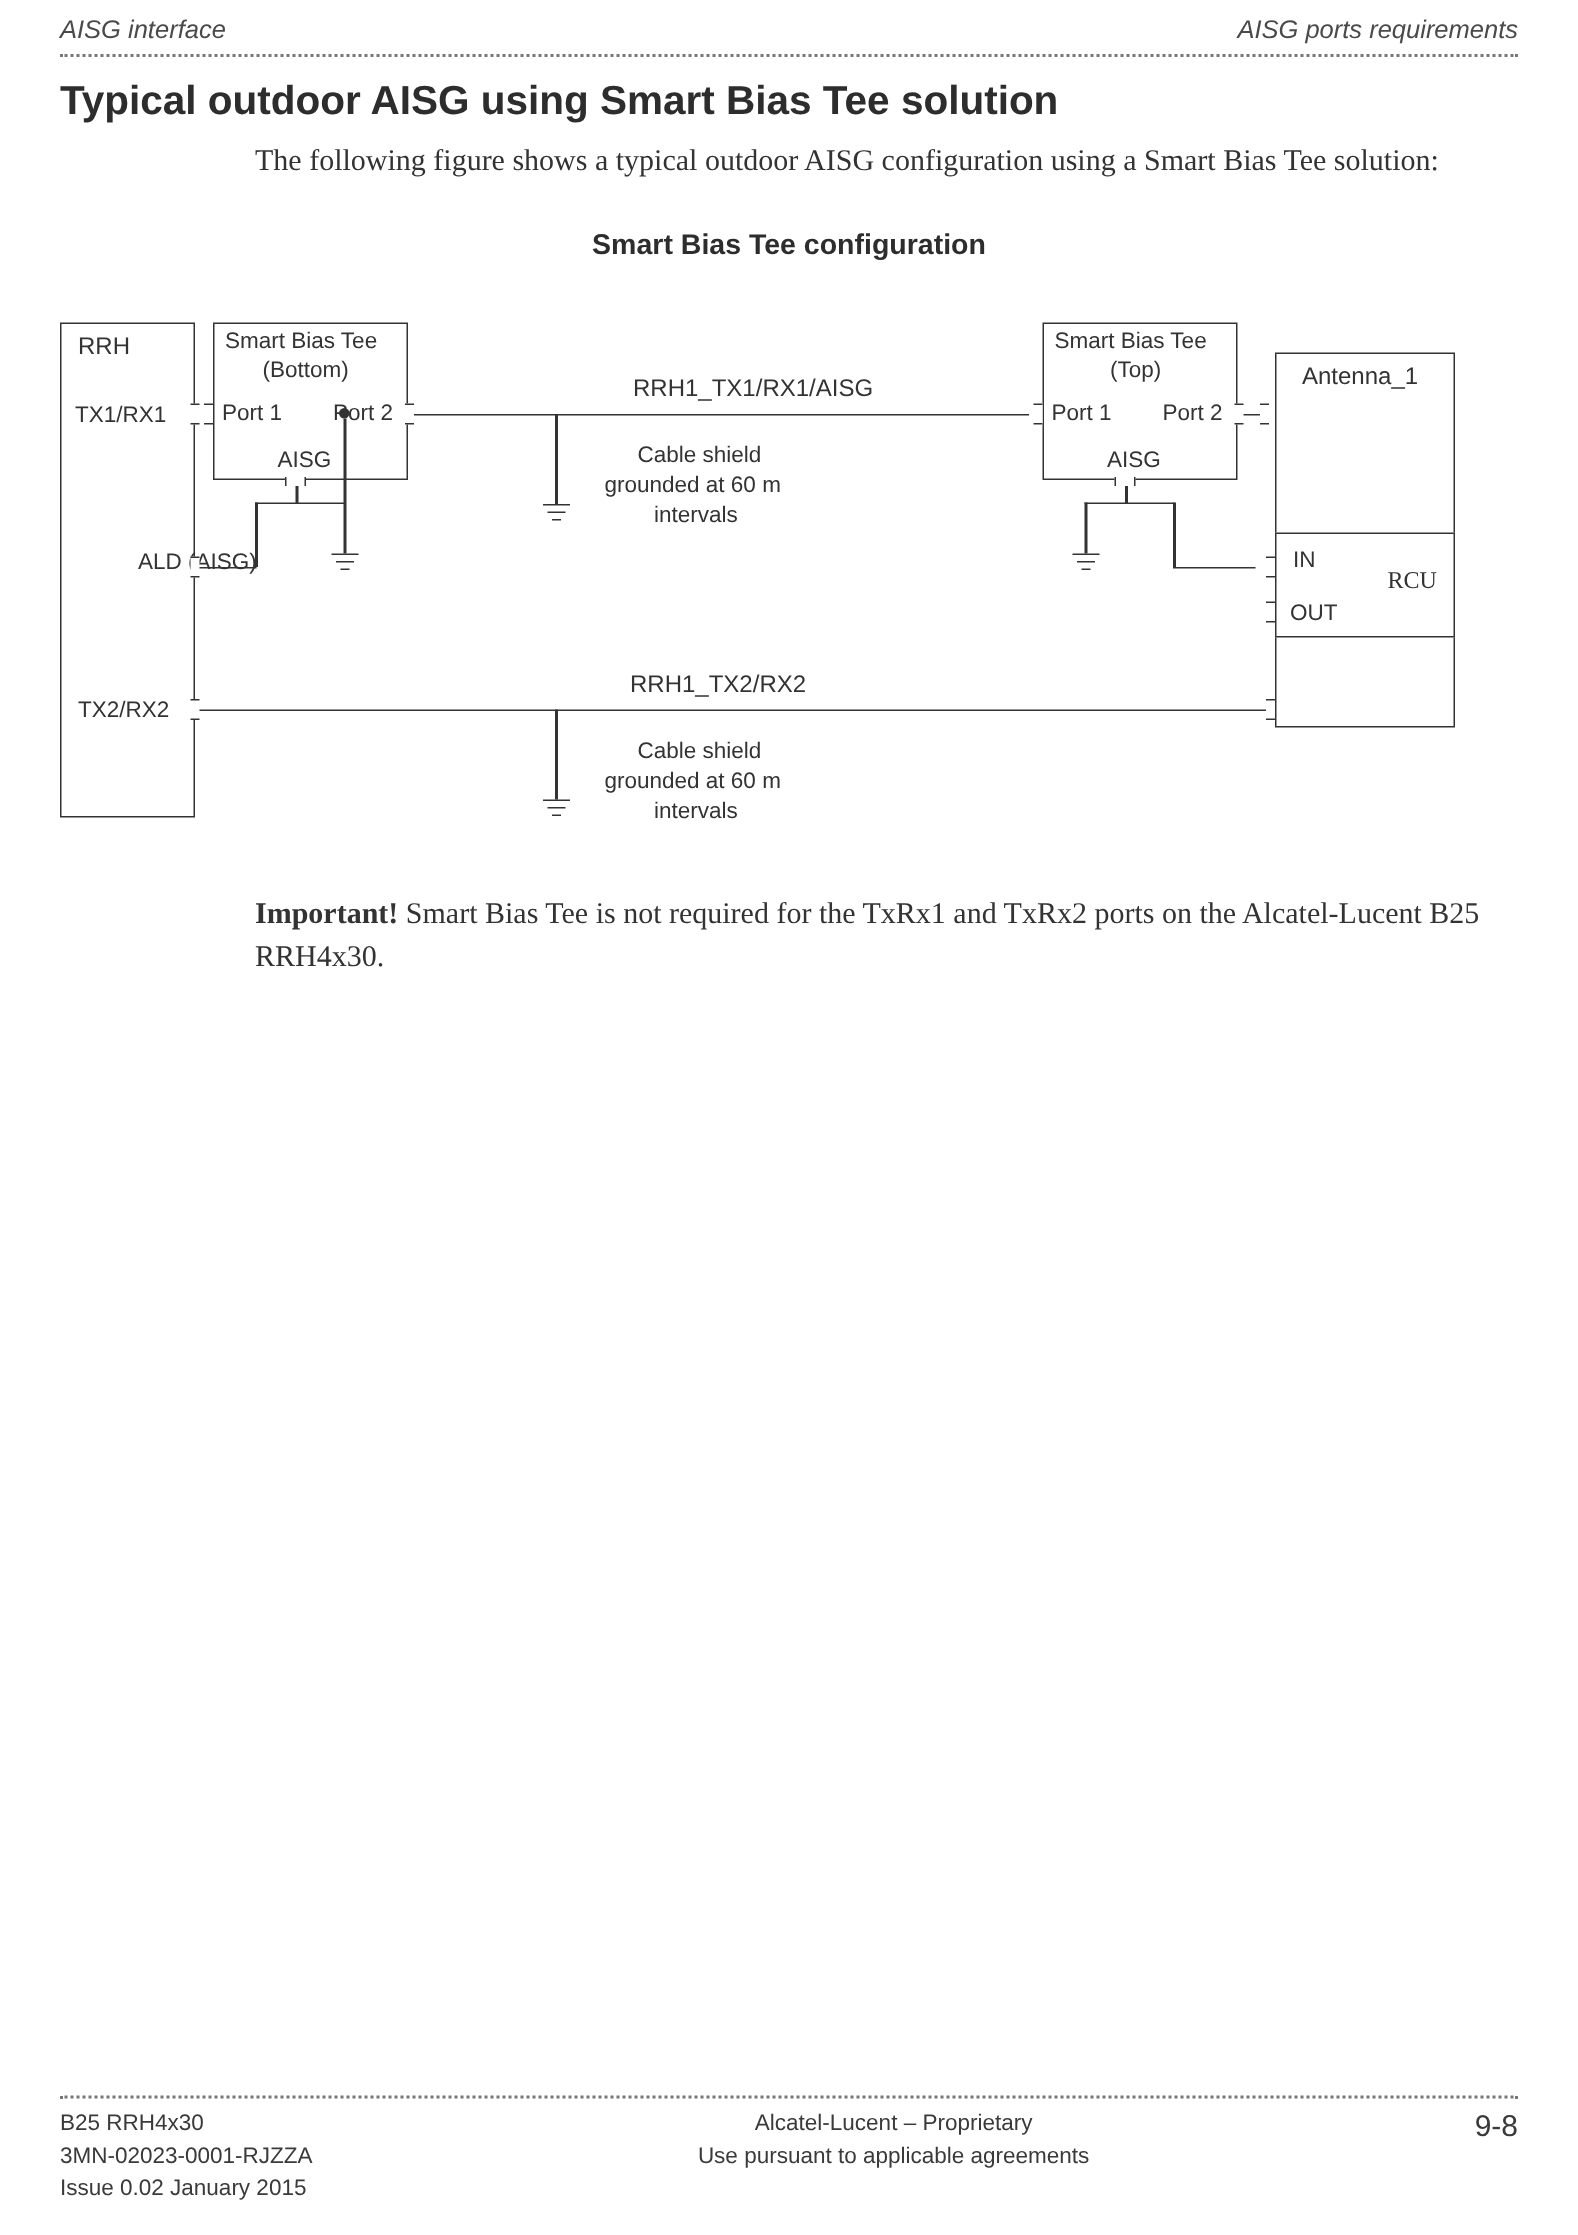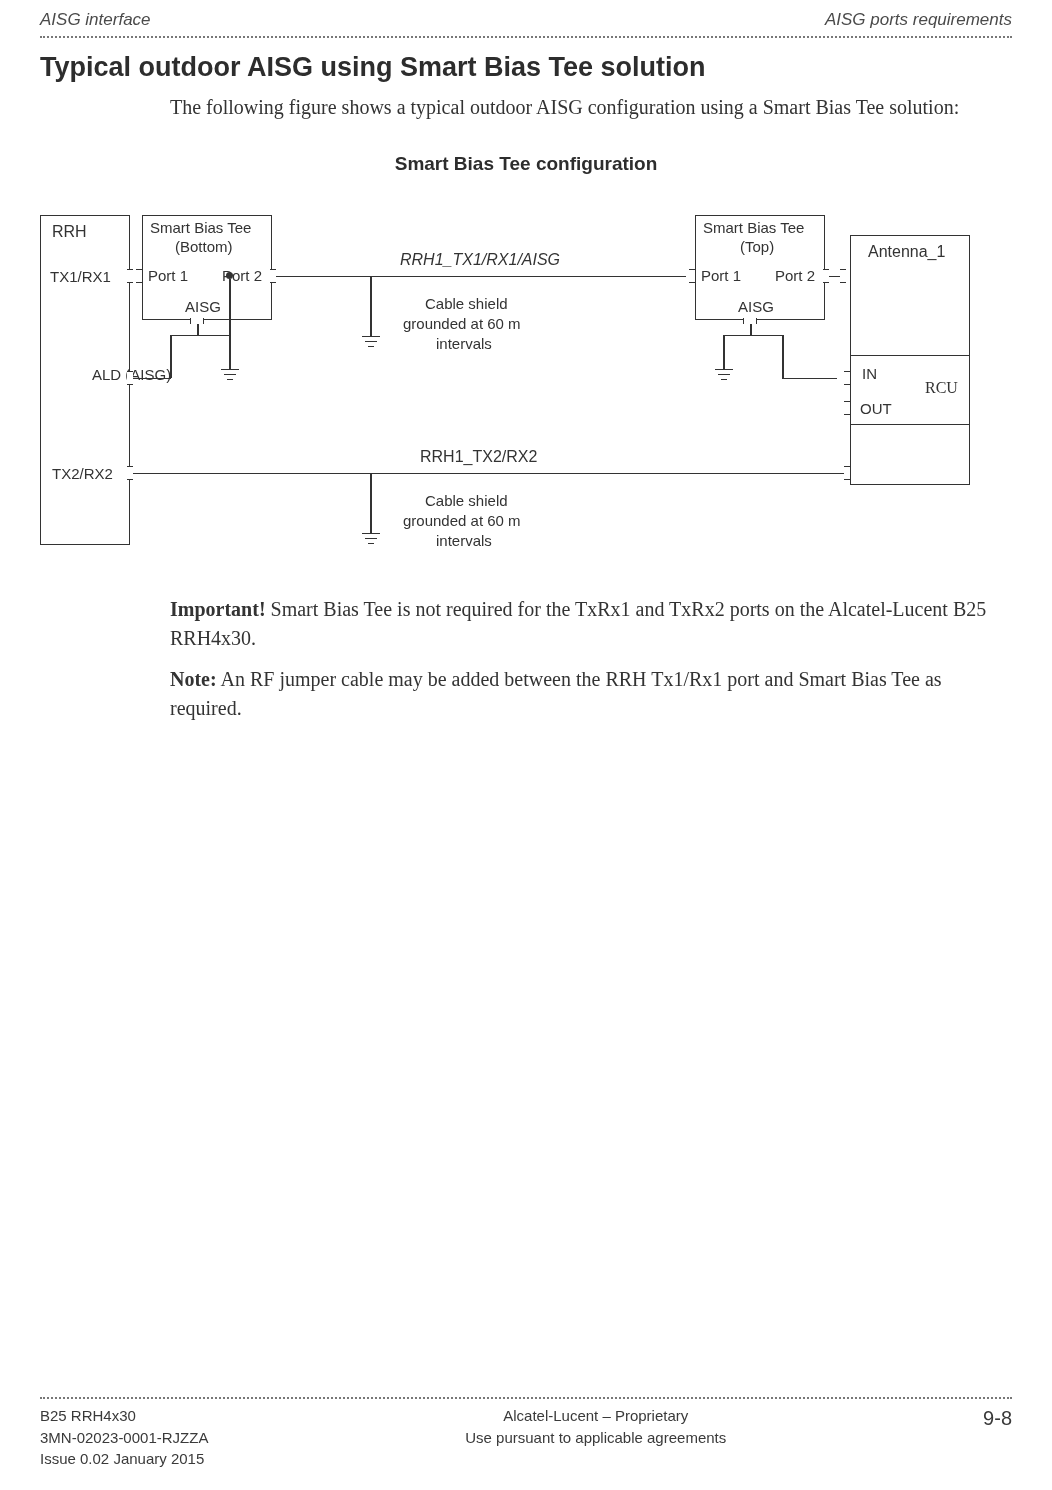--- a/index.html
+++ b/index.html
@@ -162,21 +162,21 @@
 
   <div class="dot" style="left:196px; top:77px;"></div>
   <div class="vline" style="left:199px; top:84px; height:90px;"></div>
   <div class="ground" style="left:191px; top:174px;">
     <div class="g1"></div>
       <div class="g2"></div>
       <div class="g3"></div>
   </div>
 
   <div class="hline" style="left:246px; top:81px; width:410px;"></div>
-  <span class="label" style="left:370px; top:56px;font-style:italic;">RRH1_TX1/RX1/AISG</span>
+  <span class="label" style="left:392px; top:56px;">RRH1_TX1/RX1/AISG</span>
   <div class="vline" style="left:340px; top:81px; height:60px;"></div>
   <div class="ground" style="left:332px; top:141px;">
     <div class="g1"></div>
       <div class="g2"></div>
       <div class="g3"></div>
   </div>
   <span class="label small-label" style="left:395px; top:100px;">Cable shield</span>
   <span class="label small-label" style="left:373px; top:120px;">grounded at 60 m</span>
   <span class="label small-label" style="left:406px; top:140px;">intervals</span>
 
@@ -225,23 +225,20 @@
   </div>
   <span class="label small-label" style="left:395px; top:297px;">Cable shield</span>
   <span class="label small-label" style="left:373px; top:317px;">grounded at 60 m</span>
   <span class="label small-label" style="left:406px; top:337px;">intervals</span>
 
 </div>
 
 <div class="body-text">
   <p>
     <span class="strong">Important!</span><span> Smart Bias Tee is not required for the TxRx1 and TxRx2 ports on the Alcatel-Lucent B25 RRH4x30.</span>
-  </p>
-  <p>
-    <span class="strong">Note:</span><span> An RF jumper cable may be added between the RRH Tx1/Rx1 port and Smart Bias Tee as required.</span>
   </p>
 </div>
 
 <div class="page-footer">
   <hr class="dotted-rule">
   <div class="footer-row">
     <div class="footer-left">
       <div>B25 RRH4x30</div>
       <div>3MN-02023-0001-RJZZA</div>
       <div>Issue 0.02   January 2015</div>

